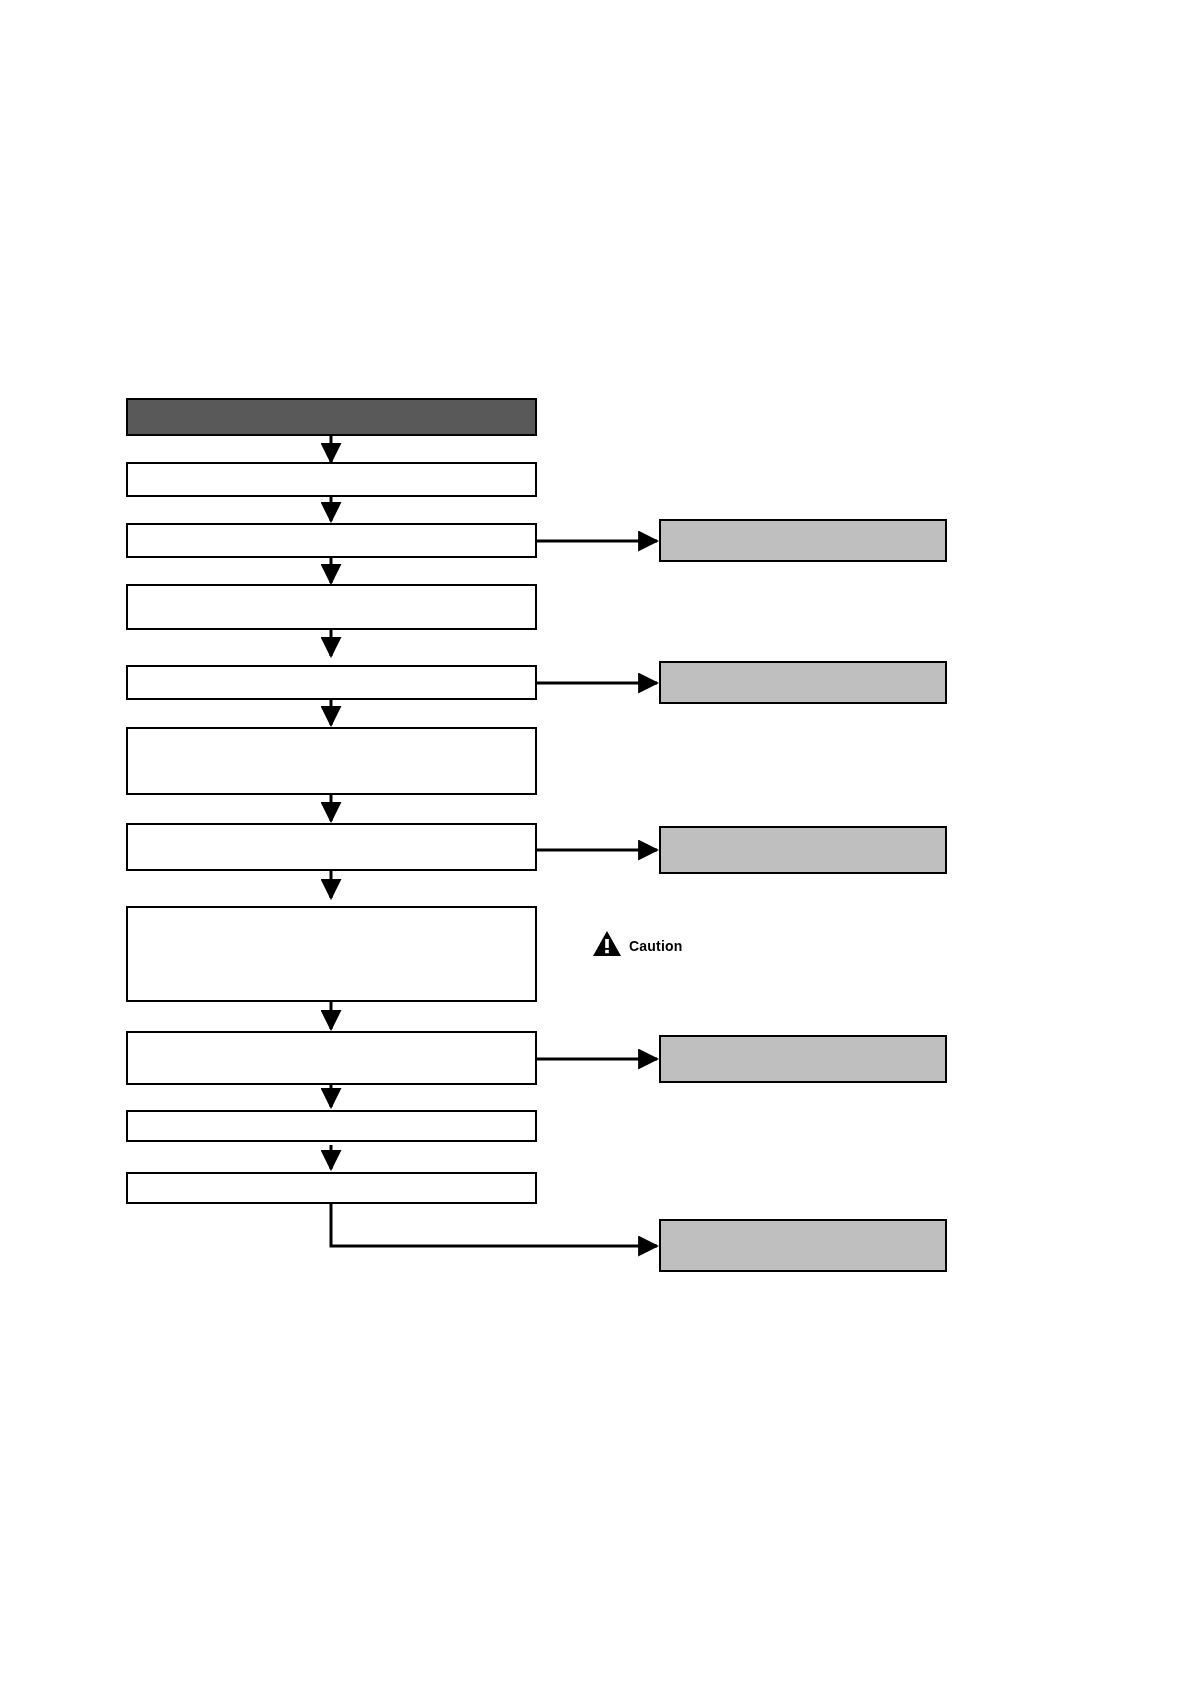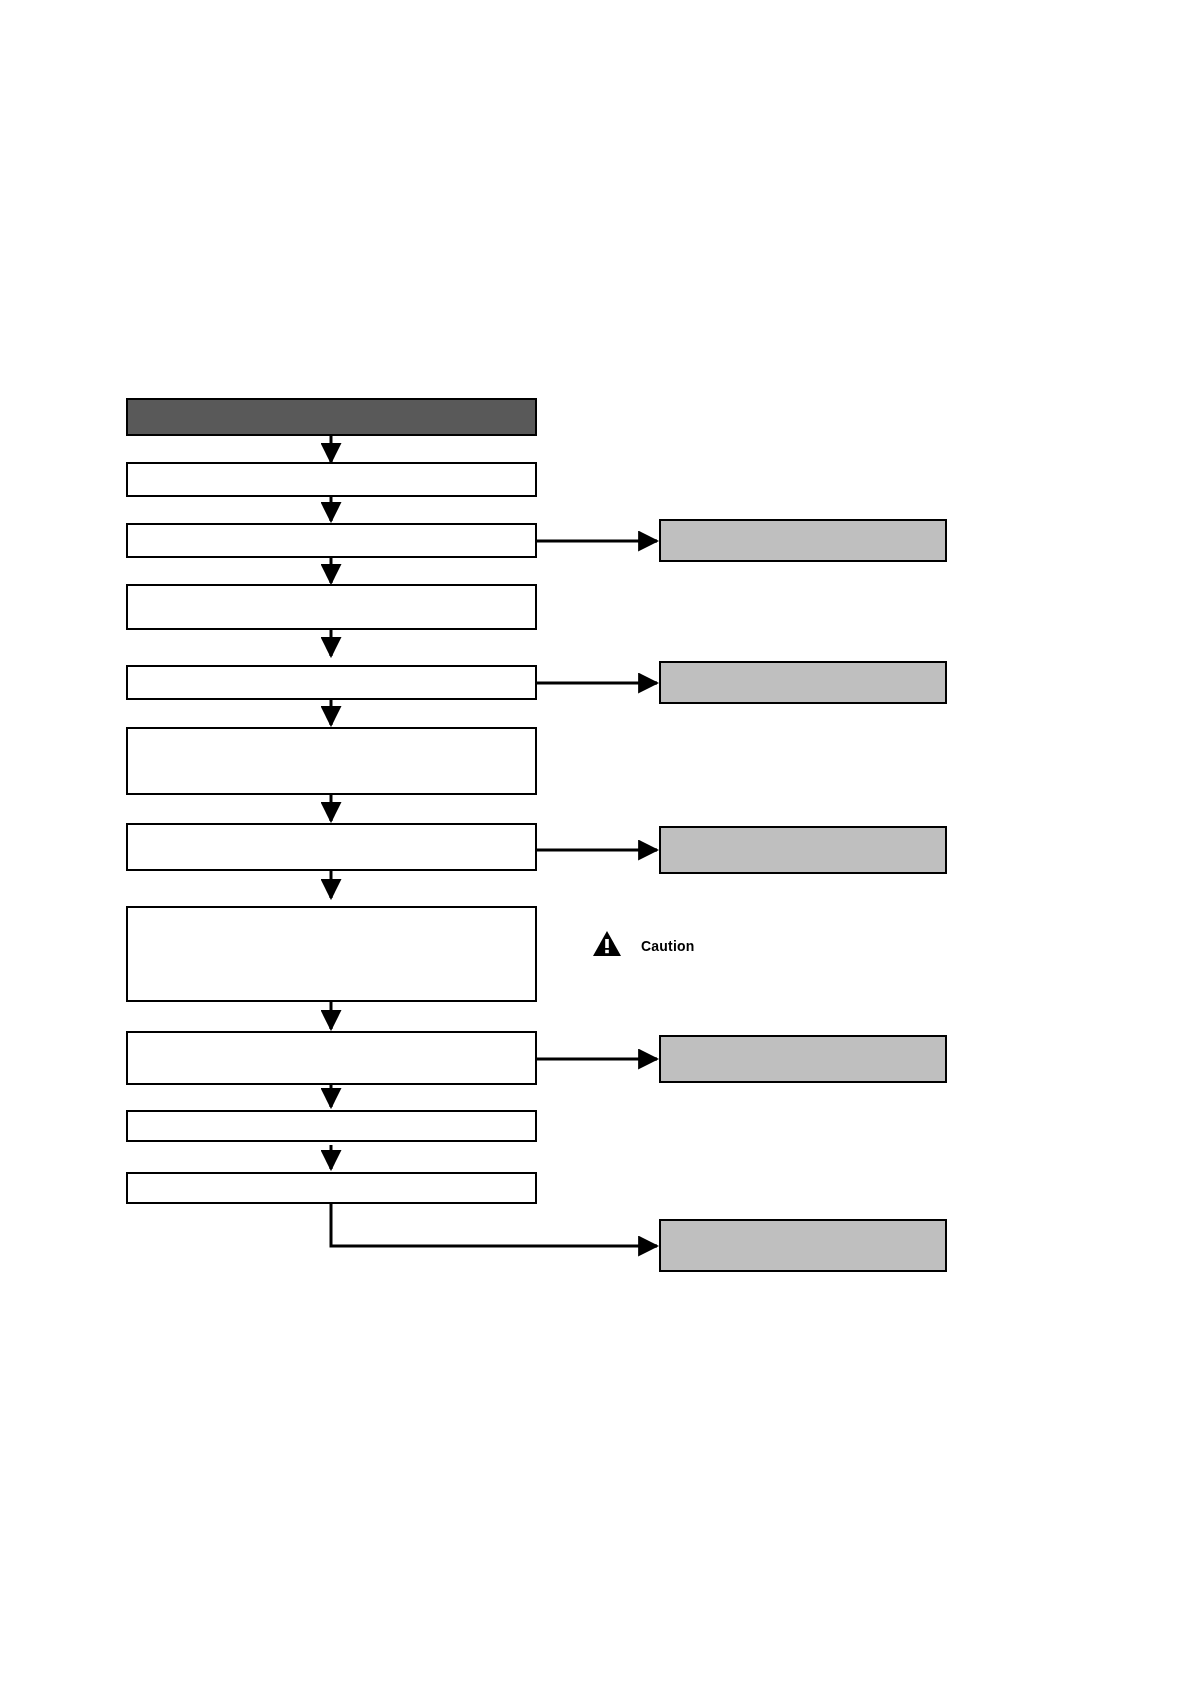--- a/index.html
+++ b/index.html
@@ -49,21 +49,21 @@
     top: 0;
     left: 0;
     width: 1190px;
     height: 1684px;
     pointer-events: none;
   }
   .caution {
     position: absolute;
     display: flex;
     align-items: center;
-    gap: 19px;
+    gap: 7px;
   }
   .caution-label {
     font-size: 14px;
     font-weight: bold;
     color: #000000;
     letter-spacing: 0.2px;
   }
 </style>
 </head>
 <body>

